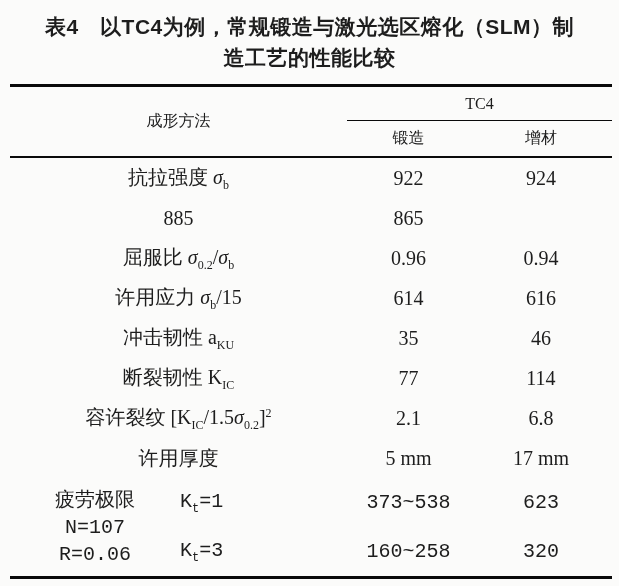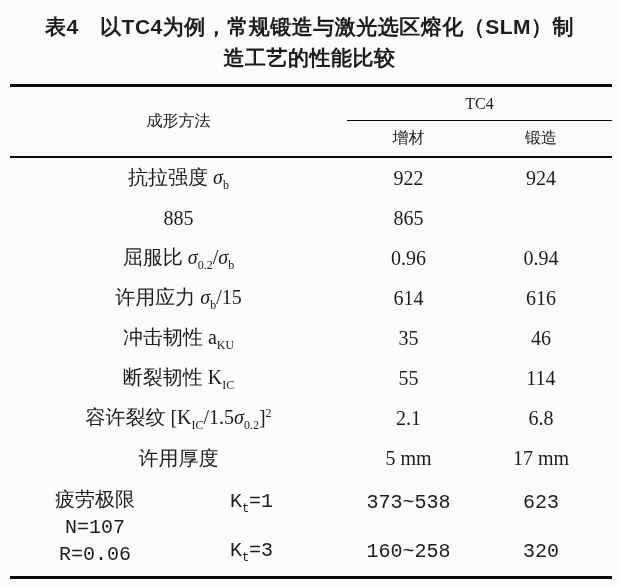--- a/index.html
+++ b/index.html
@@ -90,21 +90,20 @@
     font-family: Liberation Mono, monospace;
   }
   .fatigue-info {
     grid-row: 1 / 3;
     grid-column: 1;
     text-align: center;
     line-height: 27px;
   }
   .fatigue-info span { display: block; }
   .kt-cell {
-    text-align: center;
     padding-right: 24px;
     white-space: nowrap;
   }
   
   .p-text { }
   .p-it { font-style: italic; }
   .p-sub {
     font-size: 12px;
     vertical-align: -5px;
     letter-spacing: 0;
@@ -124,22 +123,22 @@
     <div>造工艺的性能比较</div>
   </div>
 
   <div class="tbl">
 
     <div class="thead">
       <div class="method-cell">成形方法</div>
       <div class="tc4-block">
         <div class="tc4-top">TC4</div>
         <div class="tc4-cols">
+          <div>锻造</div>
           <div>增材</div>
-          <div>锻造</div>
         </div>
       </div>
     </div>
 
     <div class="tbody">
 
       <div class="row">
         <div class="cell-label"><span class="p-text">抗拉强度 </span><span class="p-it">σ</span><span class="p-sub">b</span></div>
         <div class="cell-val">922</div>
         <div class="cell-val">924</div>
@@ -163,21 +162,21 @@
       </div>
 
       <div class="row">
         <div class="cell-label"><span class="p-text">冲击韧性 a</span><span class="p-sub">KU</span></div>
         <div class="cell-val">35</div>
         <div class="cell-val">46</div>
       </div>
 
       <div class="row">
         <div class="cell-label"><span class="p-text">断裂韧性 K</span><span class="p-sub">IC</span></div>
-        <div class="cell-val">55</div>
+        <div class="cell-val">77</div>
         <div class="cell-val">114</div>
       </div>
 
       <div class="row">
         <div class="cell-label"><span class="p-text">容许裂纹 [K</span><span class="p-sub">IC</span><span class="p-text">/1.5</span><span class="p-it">σ</span><span class="p-sub">0.2</span><span class="p-text">]</span><span class="p-sup">2</span></div>
         <div class="cell-val">2.1</div>
         <div class="cell-val">6.8</div>
       </div>
 
       <div class="row">

